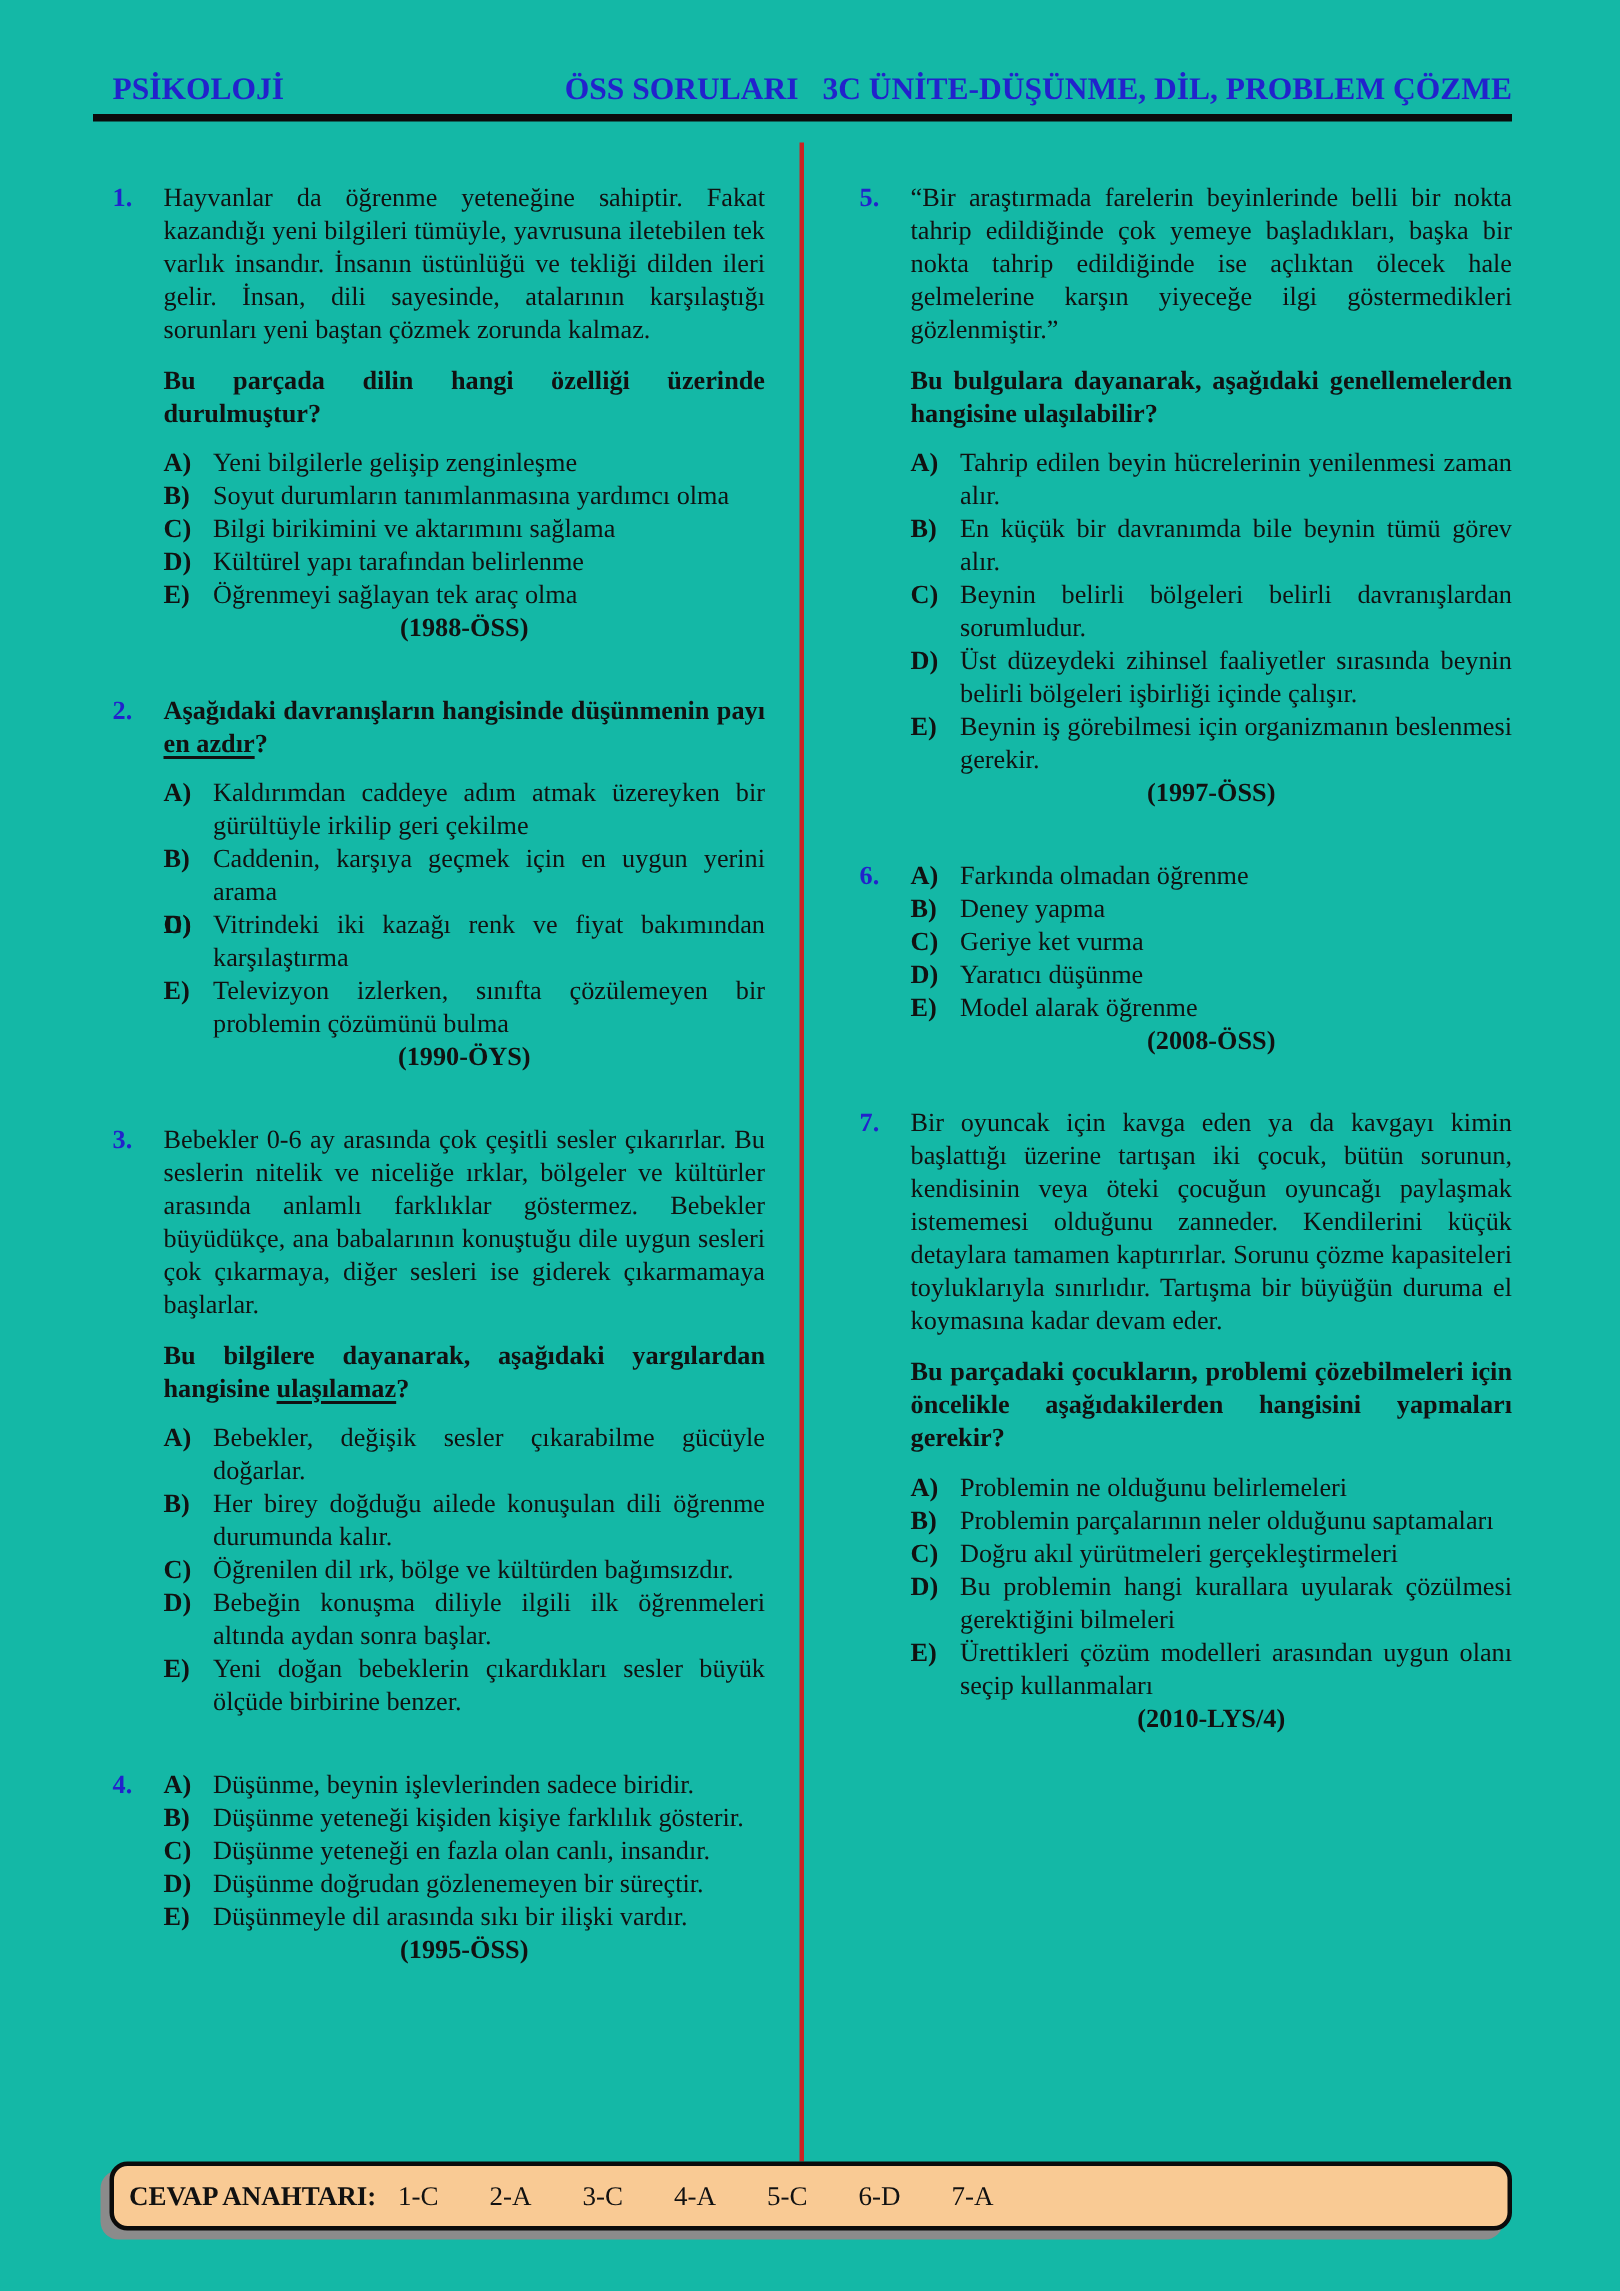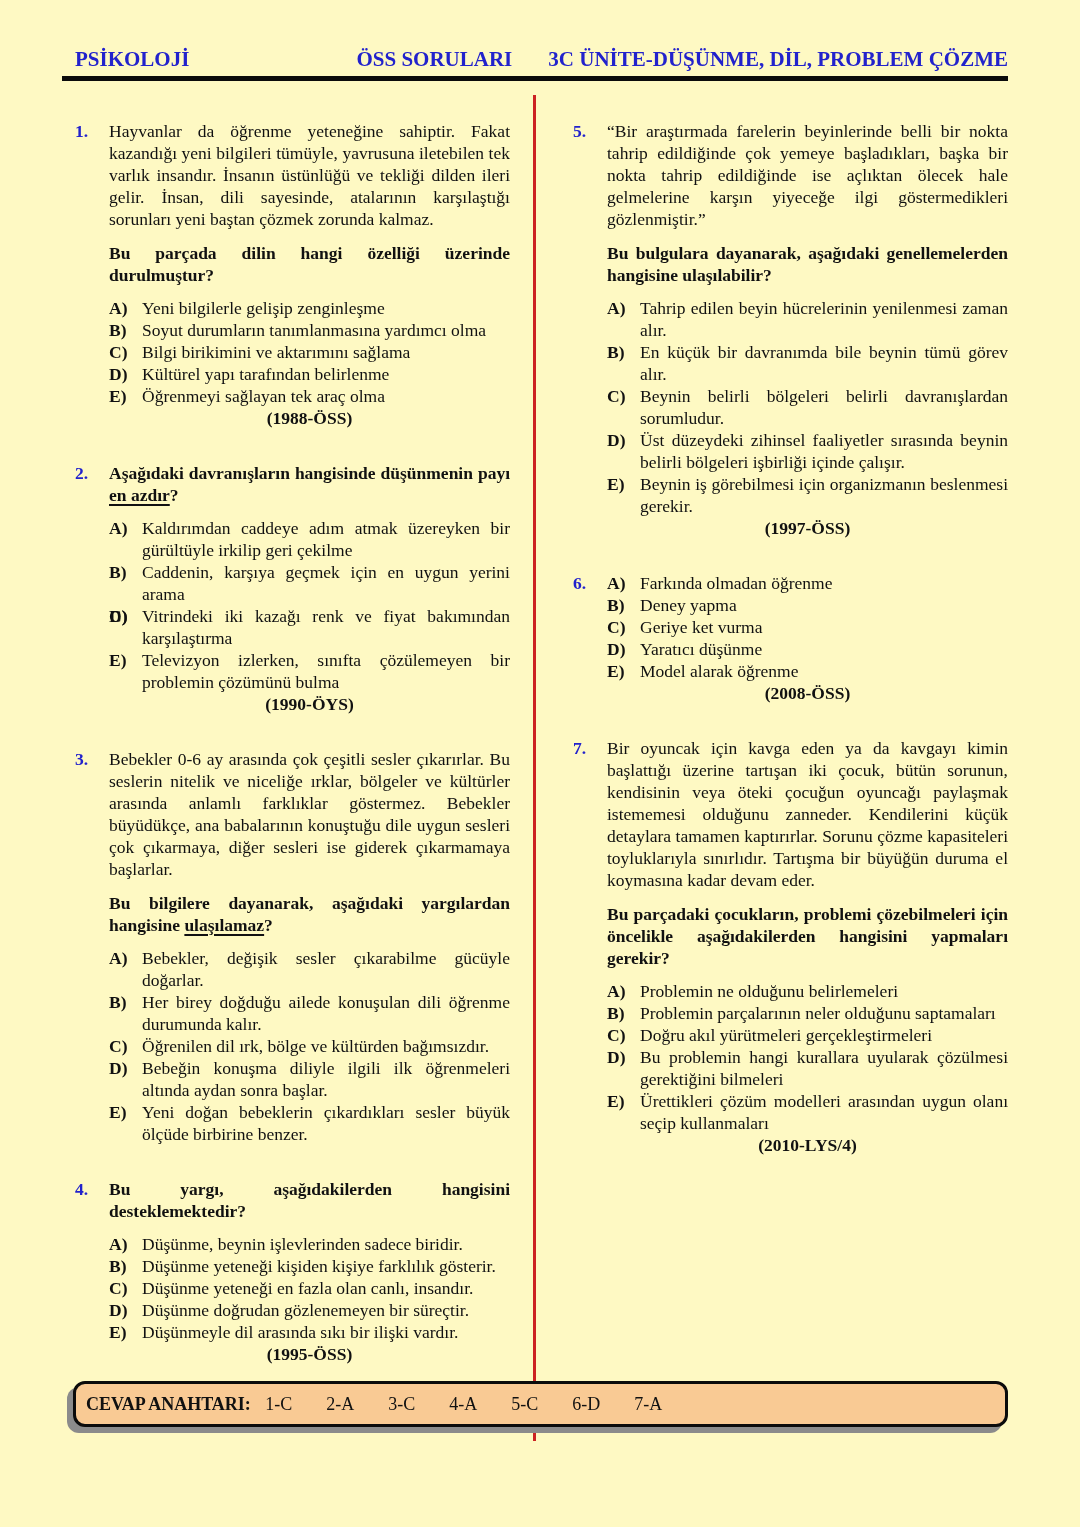--- a/index.html
+++ b/index.html
@@ -5,31 +5,31 @@
   :root{
     --accent:#2222CC;
     --divider:#CC2222;
     --box-bg:#F9CA94;
     --ink:#111111;
   }
   *{ box-sizing:border-box; margin:0; padding:0; }
   html,body{ background:#ffffff; }
   body{ font-family:"Liberation Serif","DejaVu Serif",serif; color:var(--ink); }
   .page{
-    position:relative; width:1080px; height:1527px; background:#fef9c3;
+    position:relative; width:1080px; height:1527px; background:#14b8a6;
     overflow:hidden;
   }
   
   .hdr{
     position:absolute; top:46px; left:75px; width:933px;
     display:flex; justify-content:space-between; align-items:baseline;
     color:var(--accent); font-weight:bold; font-size:21px; line-height:26px;
     white-space:nowrap;
   }
-  .hdr-right{ display:flex; gap:36px;margin-left:33px; }
+  .hdr-right{ display:flex; gap:16px;margin-left:33px; }
   .hdr-rule{
     position:absolute; top:76px; left:62px; width:946px; height:5px;
     background:#0b0b0b;
   }
   .red-divider{
     position:absolute; left:533px; top:95px; width:3px; height:1346px;
     background:var(--divider);
   }
   
   .col{ position:absolute; top:120px; width:435px; }
@@ -44,21 +44,21 @@
   .q-body{ text-align:justify; }
   .q-stem{ font-weight:bold; text-align:justify; margin-top:12px; }
   .q-body + .q-stem{ margin-top:12px; }
   .q-stem .s-under{ text-decoration:underline; text-decoration-thickness:2px; text-underline-offset:3px; }
   .options{ list-style:none; margin-top:11px; }
   .option{ position:relative; padding-left:33px; text-align:justify; }
   .opt-letter{ position:absolute; left:0; top:0; font-weight:bold; }
   .q-year{ text-align:center; font-weight:bold; margin-top:0; }
   
   .answer-box{
-    position:absolute; left:73px; top:1381px; width:935px; height:46px;
+    position:absolute; left:73px; top:1441px; width:935px; height:46px;
     background:var(--box-bg); border:3px solid #0b0b0b; border-radius:12px;
     box-shadow:-6px 6px 0 #8b8b8b;
     padding:8px 10px 0 10px; font-size:18px; line-height:24px; white-space:nowrap;
   }
   .ak-label{ font-weight:bold; margin-right:10px; }
   .ak-answer{ margin-right:34px; }
 </style>
 </head>
 <body>
 
@@ -156,21 +156,20 @@
         <span class="opt-text">Bebeğin konuşma diliyle ilgili ilk öğrenmeleri altında aydan sonra başlar.</span>
       </li>
           <li class="option">
         <span class="opt-letter">E)</span>
         <span class="opt-text">Yeni doğan bebeklerin çıkardıkları sesler büyük ölçüde birbirine benzer.</span>
       </li>
         </ul>
   </article>
       <article class="question">
     <div class="q-num">4.</div>
-    <p class="q-stem"><span class="s-before">Bu yargı, aşağıdakilerden hangisini desteklemektedir?</span></p>
     <ul class="options">
 
     <li class="option">
         <span class="opt-letter">A)</span>
         <span class="opt-text">Düşünme, beynin işlevlerinden sadece biridir.</span>
       </li>
           <li class="option">
         <span class="opt-letter">B)</span>
         <span class="opt-text">Düşünme yeteneği kişiden kişiye farklılık gösterir.</span>
       </li>

